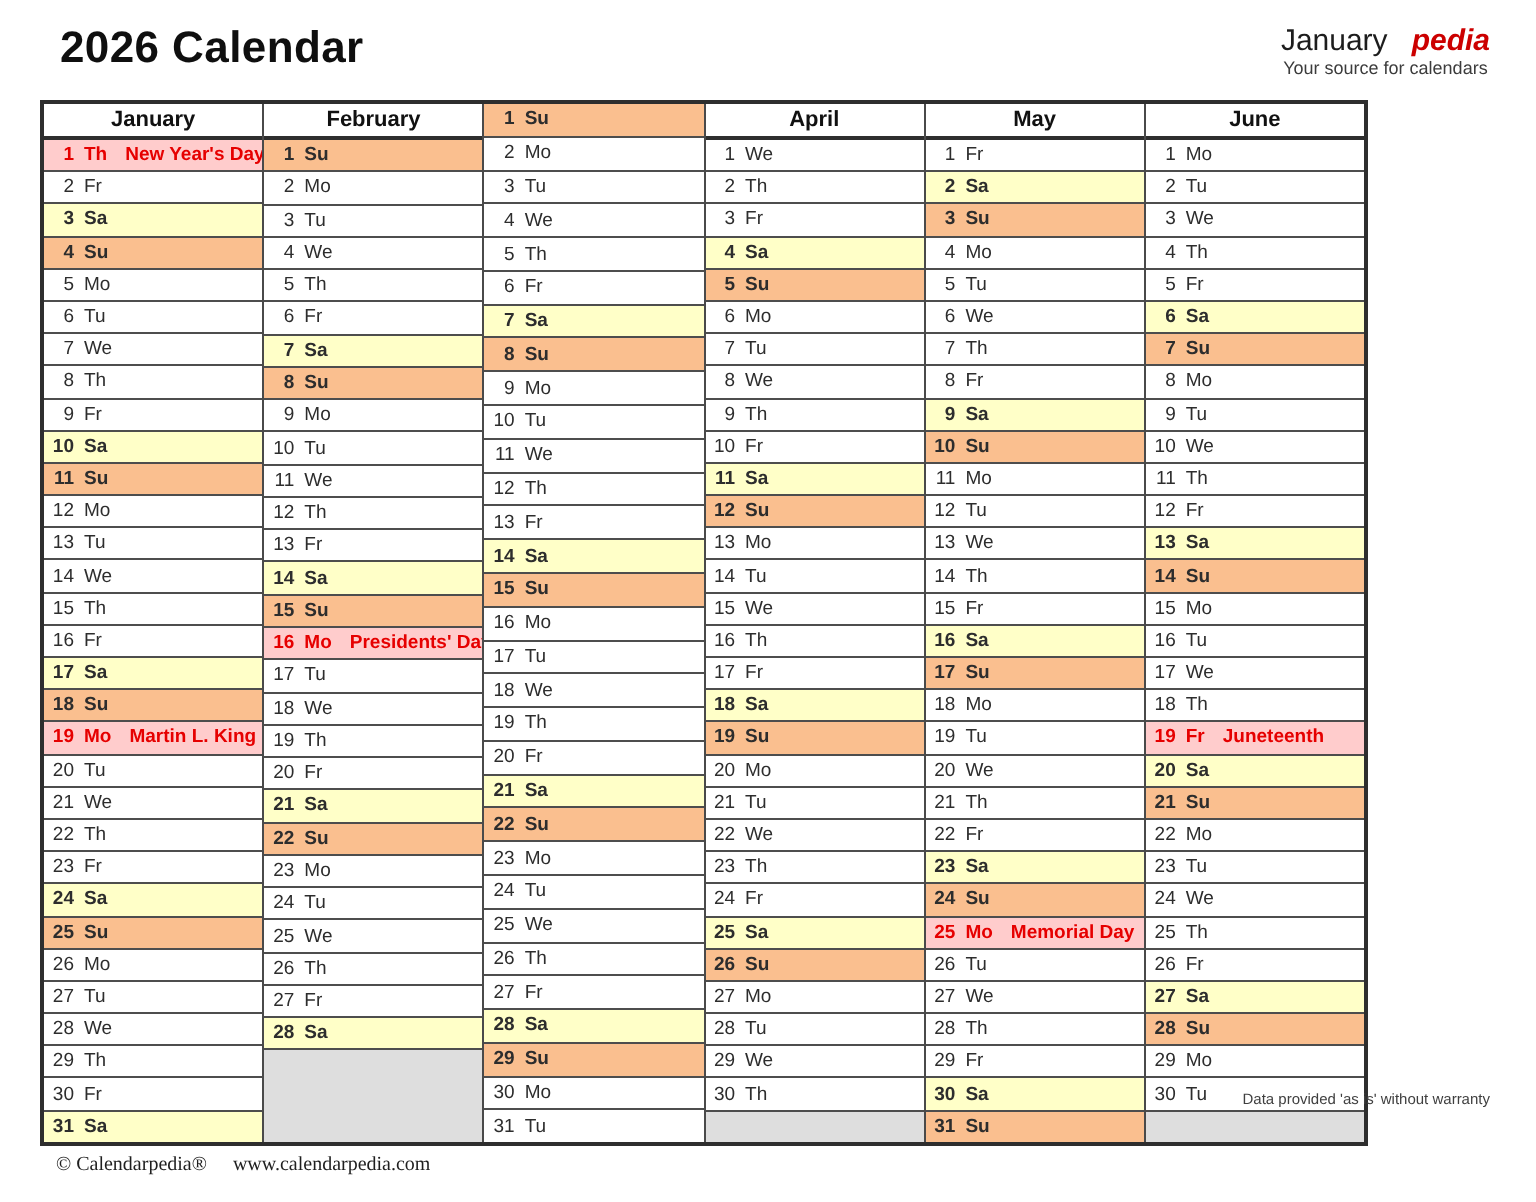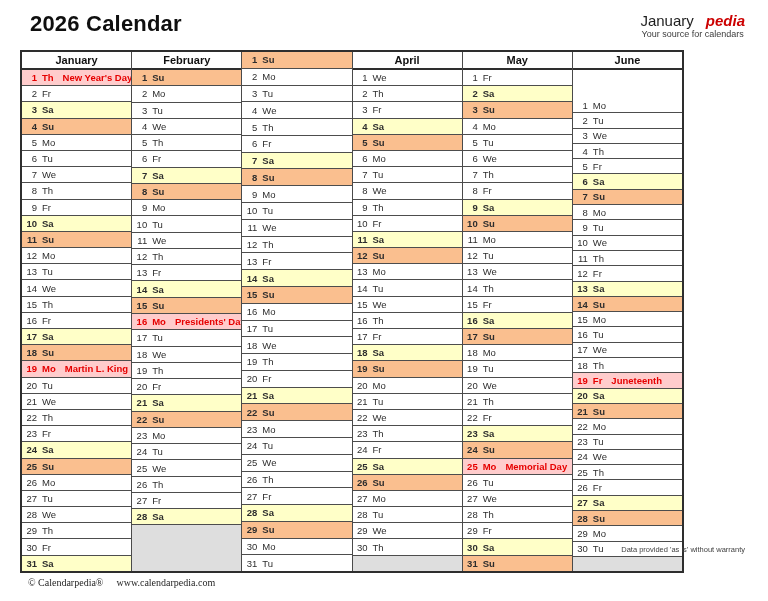--- a/index.html
+++ b/index.html
@@ -14,21 +14,21 @@
   .logo { position:absolute; right:23px; top:12px; text-align:right; line-height:1.15; }
   .logo-main { font-size:15px; color:#1d1d1d; }
   .logo-accent { color:var(--logo-accent,#cc0000); font-weight:bold; font-style:italic;margin-left:12px; }
   .tagline { font-size:9px; color:#3c3c3c;text-align:center; }
 
   .cal-table {
     position:absolute; left:20px; top:50px; width:664px; height:523px;
     border:2px solid #2e2e2e; box-sizing:border-box; display:flex; background:#fff;
   }
   .month { flex:1; min-width:0; display:flex; flex-direction:column; border-right:1px solid #4a4a4a; }
-  .month:last-child { border-right:none;gap:28px; }
+  .month:last-child { border-right:none; }
   .month-header {
     height:16px; line-height:16px; flex:none; text-align:center;
     font-weight:bold; font-size:11px; color:#111;
     border-bottom:2px solid #2e2e2e;
   }
   .rows { flex:1; display:flex; flex-direction:column; }
   .day-row {
     flex:1; display:flex; align-items:center; box-sizing:border-box;
     padding-left:3px; border-bottom:1px solid #4d4d4d;
     font-size:9.5px; color:#2d2d2d; white-space:nowrap; overflow:hidden;

